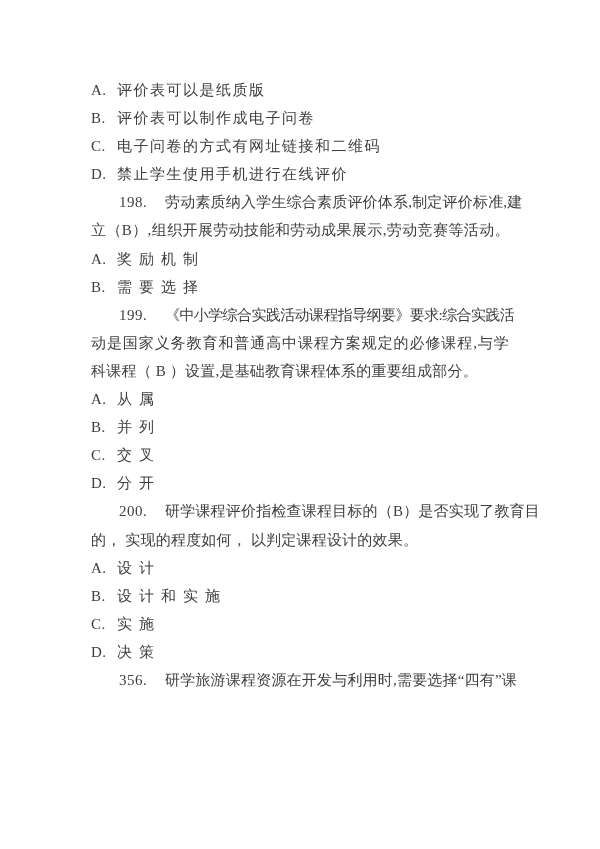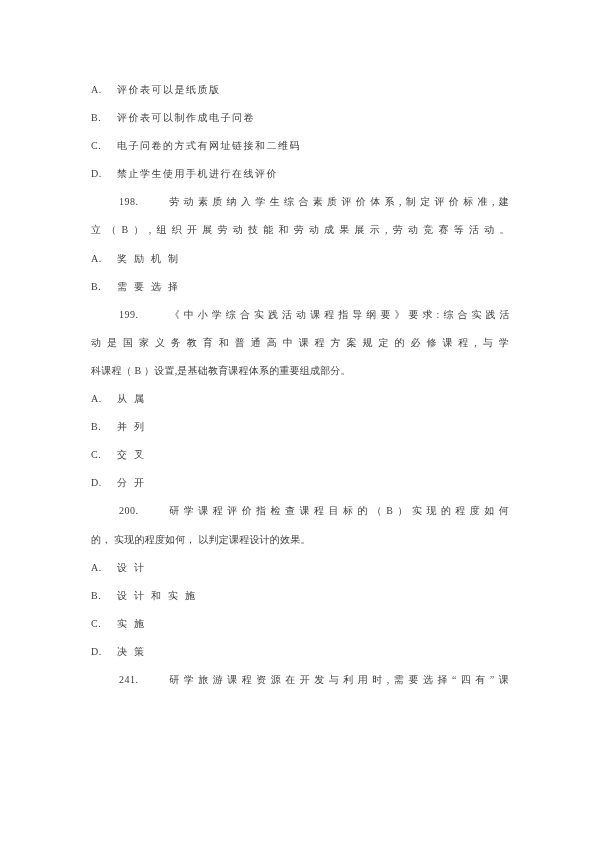--- a/index.html
+++ b/index.html
@@ -18,21 +18,21 @@
   }
   .text-block {
     position: absolute;
     left: 91px;
     top: 76px;
     width: 418px;
   }
   .line {
     height: 28.1px;
     line-height: 28.1px;
-    font-size: 10px;
+    font-size: 15px;
     white-space: nowrap;
     letter-spacing: 0.2px;
   }
   .justify {
     text-align: justify;
     text-align-last: justify;
   }
   .tight {
     letter-spacing: -0.6px;
   }
@@ -98,36 +98,36 @@
       <span class="opt-label">B.</span><span class="opt-text">并列</span>
     </div>
     <div class="line sp-wide">
       <span class="opt-label">C.</span><span class="opt-text">交叉</span>
     </div>
     <div class="line sp-wide">
       <span class="opt-label">D.</span><span class="opt-text">分开</span>
     </div>
 
     <div class="line justify">
-      <span class="qnum">200.</span><span class="stem-text">研学课程评价指检查课程目标的（B）实现的程度如何</span>
+      <span class="qnum">200.</span><span class="stem-text">研学课程评价指检查课程目标的（B）是否实现了教育目</span>
     </div>
     <div class="line">
       <span class="stem-text">的， 实现的程度如何， 以判定课程设计的效果。</span>
     </div>
     <div class="line sp-wide">
       <span class="opt-label">A.</span><span class="opt-text">设计</span>
     </div>
     <div class="line sp-wide">
       <span class="opt-label">B.</span><span class="opt-text">设计和实施</span>
     </div>
     <div class="line sp-wide">
       <span class="opt-label">C.</span><span class="opt-text">实施</span>
     </div>
     <div class="line sp-wide">
       <span class="opt-label">D.</span><span class="opt-text">决策</span>
     </div>
 
     <div class="line justify">
-      <span class="qnum">241.</span><span class="stem-text">研学旅游课程资源在开发与利用时,需要选择“四有”课</span>
+      <span class="qnum">356.</span><span class="stem-text">研学旅游课程资源在开发与利用时,需要选择“四有”课</span>
     </div>
 
   </div>
 </div>
 
 </body></html>

